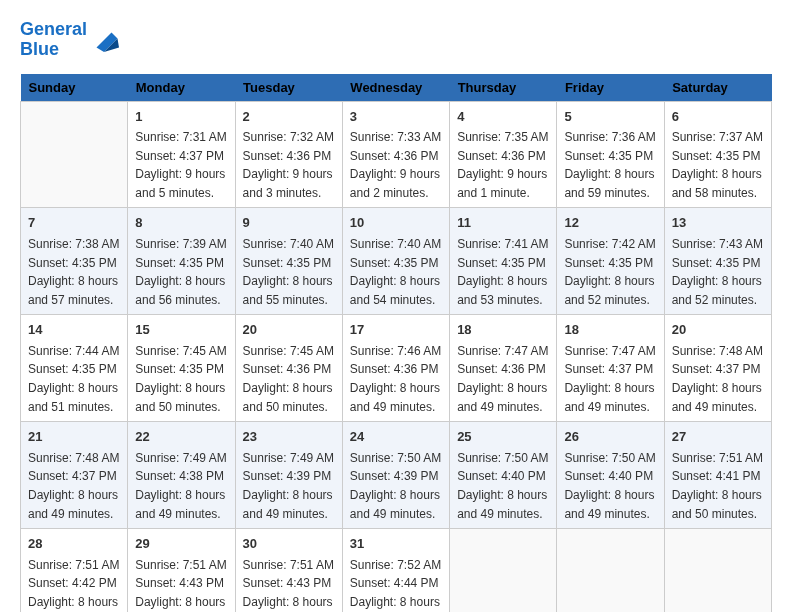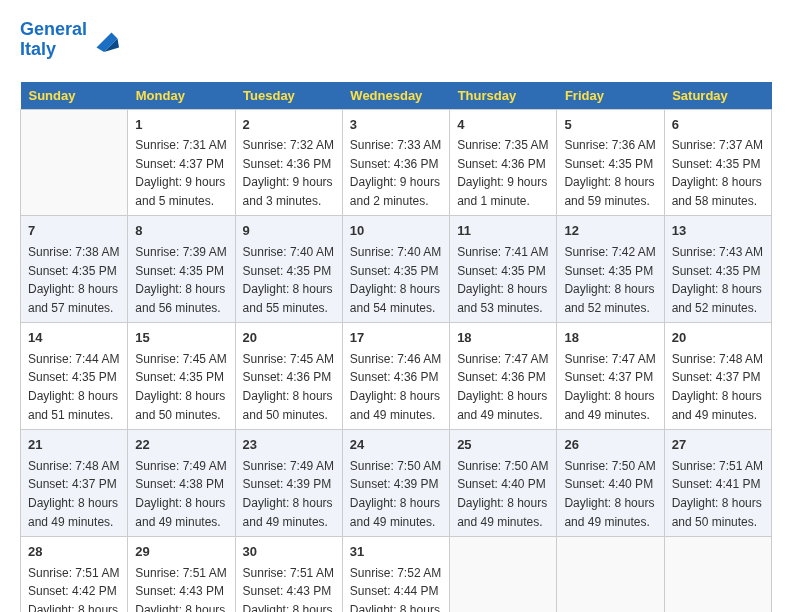--- a/index.html
+++ b/index.html
@@ -7,21 +7,21 @@
       font-family: Arial, sans-serif;
       background: #fff;
       width: 792px;
       min-height: 612px;
       padding: 20px;
     }
     .header {
       display: flex;
       justify-content: space-between;
       align-items: flex-start;
-      margin-bottom: 22px;
+      margin-bottom: 14px;
       flex-direction: column;
     }
     .logo {
       display: flex;
       align-items: center;
     }
     .logo-text {
       font-size: 18px;
       font-weight: bold;
       color: #333;
@@ -47,21 +47,21 @@
       font-size: 16px;
       color: #555;
     }
     table {
       width: 100%;
       border-collapse: collapse;
       font-size: 11px;
     }
     thead tr th {
       background-color: #2e6db4;
-      color: #fde047;
+      color: #000000;
       text-align: left;
       padding: 6px 8px;
       font-size: 13px;
       font-weight: bold;
     }
     tbody tr td {
       border: 1px solid #ccc;
       vertical-align: top;
       padding: 5px 7px;
       height: 90px;
@@ -94,21 +94,21 @@
     }
   </style>
 </head>
 <body>
 
 <div class="header">
   <div class="logo">
     <div>
       <div class="logo-text">
         <span>General</span><br>
-        <span style="color:#1a6fc4;">Italy</span>
+        <span style="color:#1a6fc4;">Blue</span>
       </div>
     </div>
     <svg class="logo-icon" viewBox="0 0 40 40">
       <polygon points="10,30 30,10 38,18 20,36" fill="#1a6fc4"></polygon>
       <polygon points="20,36 38,18 40,30" fill="#0a4a8a"></polygon>
     </svg>
   </div>
 </div>
 
 <table>

